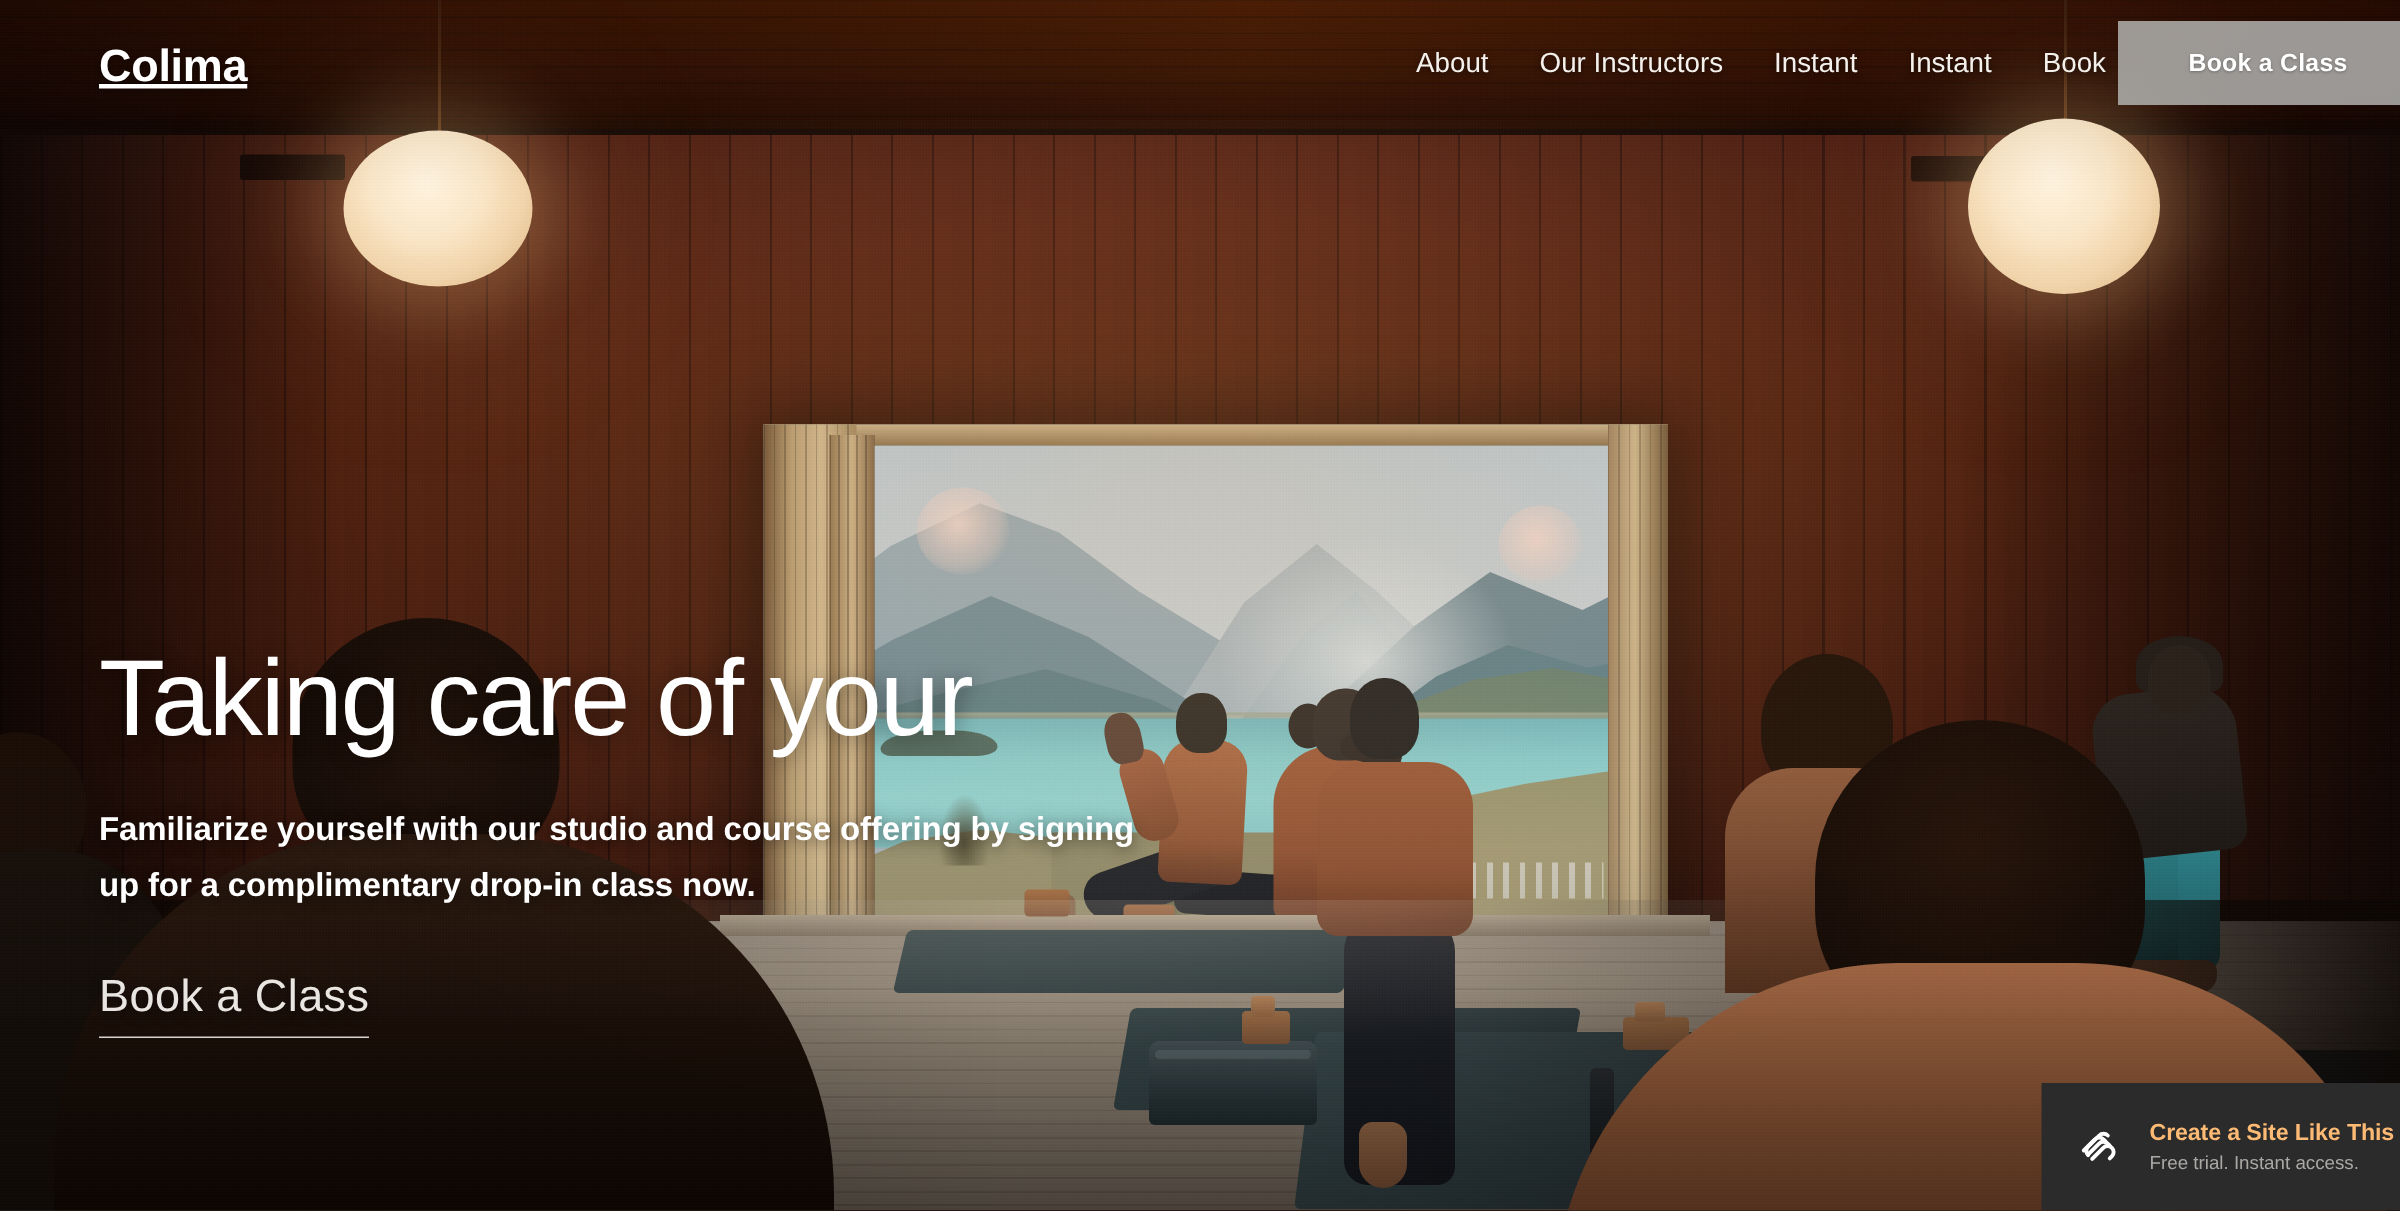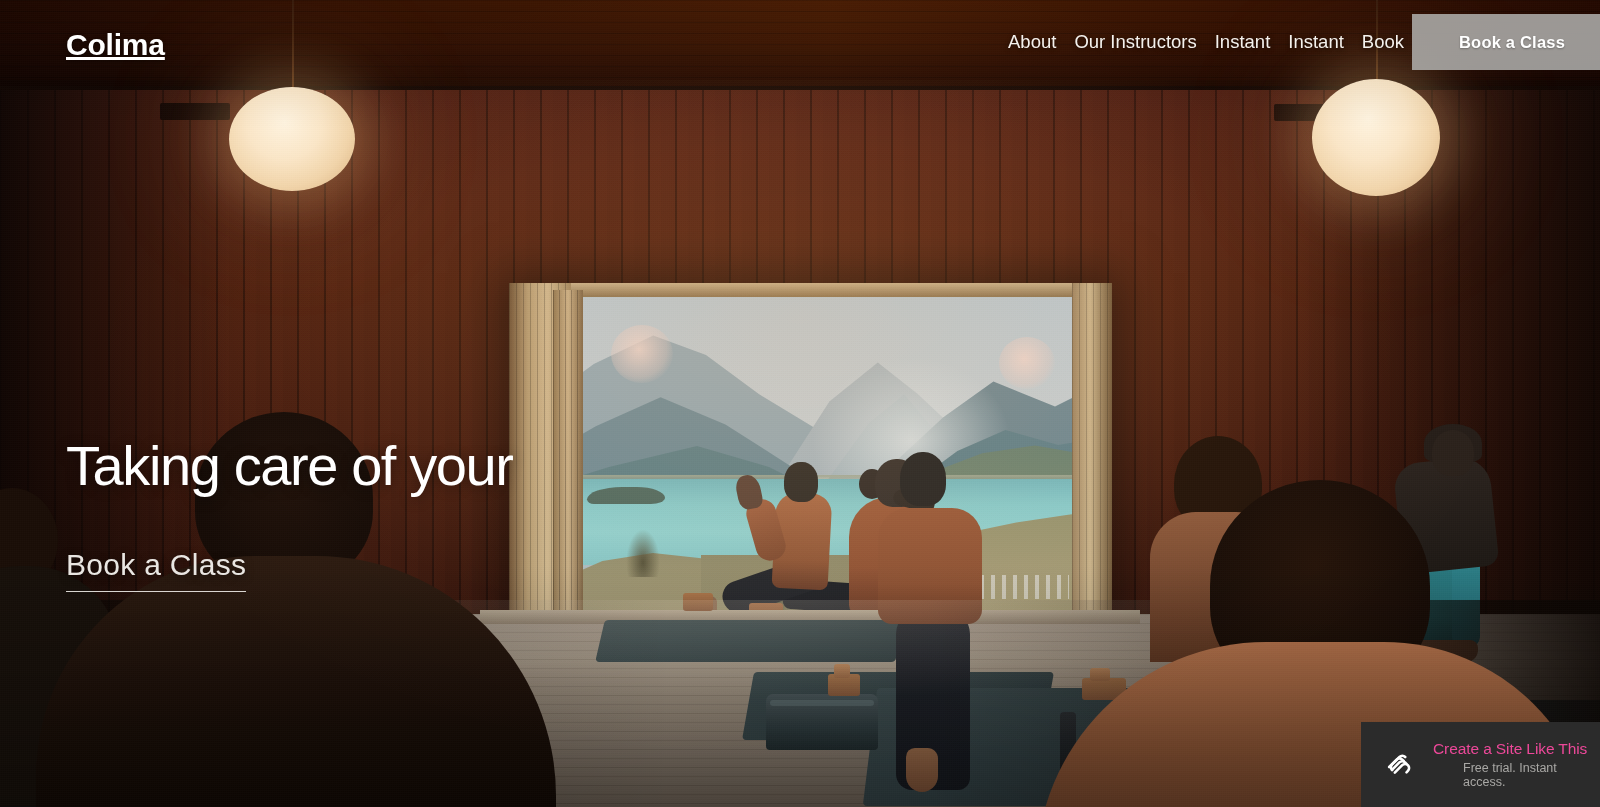--- a/index.html
+++ b/index.html
@@ -308,38 +308,38 @@
   
   .header {
     position:absolute; left:0; top:0; width:1600px; height:84px; z-index:40;
     display:flex; align-items:flex-start;
   }
   .logo {
     position:absolute; left:66px; top:28px;
     font-size:30px; font-weight:700; color:#fff; letter-spacing:-.2px;
     text-shadow:0 1px 4px rgba(0,0,0,.45);
   }
-  .nav { position:absolute; right:196px; top:31px; display:flex; gap:18px; align-items:center;text-align:center; }
+  .nav { position:absolute; right:196px; top:31px; display:flex; gap:34px; align-items:center;text-align:center; }
   .nav a {
     color:#f4f1ed; font-size:18.5px; text-decoration:none; font-weight:400;
     text-shadow:0 1px 4px rgba(0,0,0,.5); white-space:nowrap;
   }
   .book-btn {
     position:absolute; left:1412px; top:14px; width:200px; height:56px;
     background:rgba(176,176,174,.86);
     display:flex; align-items:center; justify-content:center;
     color:#ffffff; font-size:16.5px; font-weight:700; letter-spacing:.2px;
     border:none; cursor:pointer; font-family:"Liberation Sans", sans-serif;
     text-shadow:0 1px 2px rgba(0,0,0,.3);
   }
 
   
   .hero { position:absolute; left:66px; top:424px; width:760px; z-index:30; }
   .hero h1 {
-    font-size:56px; line-height:84px; font-weight:400; color:#ffffff;
+    font-size:72px; line-height:84px; font-weight:400; color:#ffffff;
     letter-spacing:-1.4px; text-shadow:0 2px 14px rgba(0,0,0,.42);
   }
   .hero p {
     margin-top:26px; font-size:22px; line-height:37px; font-weight:700;
     color:#ffffff; letter-spacing:-.1px; text-shadow:0 2px 10px rgba(0,0,0,.5);
     max-width:716px;
   }
   .hero-link {
     display:inline-block; margin-top:40px; font-size:30px; font-weight:300;
     color:#e9e6e2; text-decoration:none; letter-spacing:.3px;
@@ -348,22 +348,22 @@
   }
 
   
   .sq-badge {
     position:absolute; left:1361px; top:722px; width:239px; height:85px; z-index:60;
     background:#2b2b2b; display:flex; align-items:center; gap:16px;
     padding:0 0 0 22px; cursor:pointer;
   }
   .sq-logo { width:34px; height:34px; flex:0 0 34px; }
   .sq-text { display:flex; flex-direction:column; gap:3px; }
-  .sq-title { color:#ec4899; font-size:15.5px; font-weight:400; letter-spacing:-.1px; }
-  .sq-sub { color:#a9a8a5; font-size:12.5px; font-weight:400;margin-left:30px; }
+  .sq-title { color:#fdba74; font-size:15.5px; font-weight:700; letter-spacing:-.1px; }
+  .sq-sub { color:#a9a8a5; font-size:12.5px; font-weight:400; }
 </style>
 </head>
 <body>
 
 <div class="stage">
 
   <div class="photo">
 
     <div class="ceiling"></div>
     <div class="ceiling-beam"></div>
@@ -487,20 +487,21 @@
       <a href="#">Book</a>
     </nav>
 
     <button class="book-btn">Book a Class</button>
   </div>
 
   <div class="hero">
     <h1>
       <span>Taking care of your</span><br>
     </h1>
+    <p>Familiarize yourself with our studio and course offering by signing up for a complimentary drop-in class now.</p>
     <a class="hero-link" href="#">Book a Class</a>
   </div>
 
   <div class="sq-badge">
     <span class="sq-logo">
       <svg viewBox="0 0 34 34" width="34" height="34" aria-hidden="true">
         <g fill="none" stroke="#ffffff" stroke-width="2.6" stroke-linecap="round" stroke-linejoin="round">
           <path d="M6.2 19.0 L13.6 11.6 a4.0 4.0 0 0 1 5.7 0 l1.4 1.4"></path>
           <path d="M9.0 21.8 L16.4 14.4 a4.0 4.0 0 0 1 5.7 0 l1.4 1.4"></path>
           <path d="M11.8 24.6 L19.2 17.2 a4.0 4.0 0 0 1 5.7 0 a4.0 4.0 0 0 1 0 5.7 l-1.4 1.4"></path>

